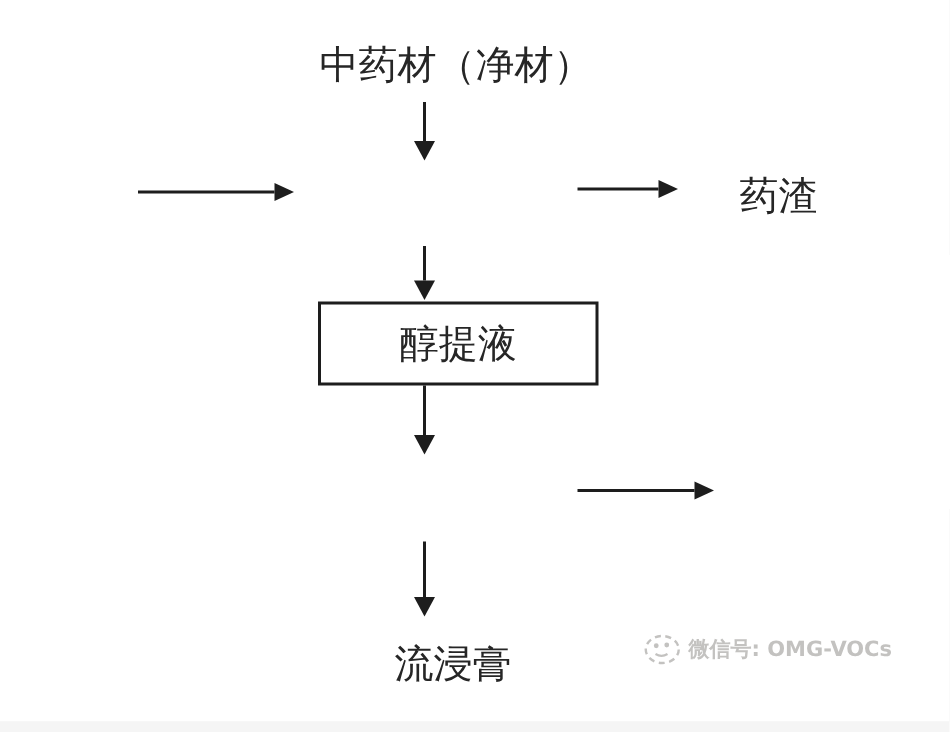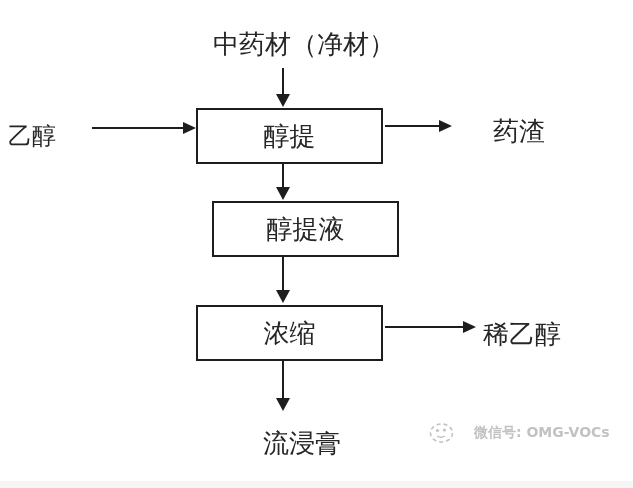--- a/index.html
+++ b/index.html
@@ -53,50 +53,46 @@
   }
   .arrow-h .shaft{height:2px;flex:1;background:var(--line);}
   .arrow-h .head{
     width:0;height:0;
     border-top:6.5px solid transparent;
     border-bottom:6.5px solid transparent;
     border-left:13px solid var(--line);
   }
   .watermark{
     position:absolute;left:428px;top:420px;
-    display:flex;align-items:center;gap:19px;
+    display:flex;align-items:center;gap:4px;
     color:var(--watermark);
     font-size:14px;font-weight:600;
     text-shadow:1px 1px 0 rgba(255,255,255,.9);
     white-space:nowrap;
     justify-content:space-between;
   }
 </style>
 </head>
 <body>
 
 <div class="canvas">
 
   <div class="lbl" style="left:213px;top:29px;">中药材（净材）</div>
 
   <div class="arrow-v" style="left:276px;top:68px;height:39px;">
     <div class="shaft"></div>
     <div class="head"></div>
   </div>
 
-  <div class="lbl" style="left:8px;top:121px;font-size:24px;">乙醇</div>
 
   <div class="arrow-h" style="left:92px;top:121px;width:104px;">
     <div class="shaft"></div>
     <div class="head"></div>
   </div>
 
-  <div class="box" style="left:196px;top:108px;">
-    <span>醇提</span>
-  </div>
 
   <div class="arrow-h" style="left:385px;top:119px;width:67px;">
     <div class="shaft"></div>
     <div class="head"></div>
   </div>
 
   <div class="lbl" style="left:466px;top:116px;margin-left:27px;">药渣</div>
 
   <div class="arrow-v" style="left:276px;top:164px;height:36px;">
     <div class="shaft"></div>
@@ -105,30 +101,26 @@
 
   <div class="box" style="left:212px;top:201px;">
     <span>醇提液</span>
   </div>
 
   <div class="arrow-v" style="left:276px;top:257px;height:46px;">
     <div class="shaft"></div>
     <div class="head"></div>
   </div>
 
-  <div class="box" style="left:196px;top:305px;">
-    <span>浓缩</span>
-  </div>
 
   <div class="arrow-h" style="left:385px;top:320px;width:91px;">
     <div class="shaft"></div>
     <div class="head"></div>
   </div>
 
-  <div class="lbl" style="left:483px;top:319px;">稀乙醇</div>
 
   <div class="arrow-v" style="left:276px;top:361px;height:50px;">
     <div class="shaft"></div>
     <div class="head"></div>
   </div>
 
   <div class="lbl" style="left:231px;top:428px;margin-left:32px;">流浸膏</div>
 
   <div class="watermark">
     <span style="display:inline-flex;">

